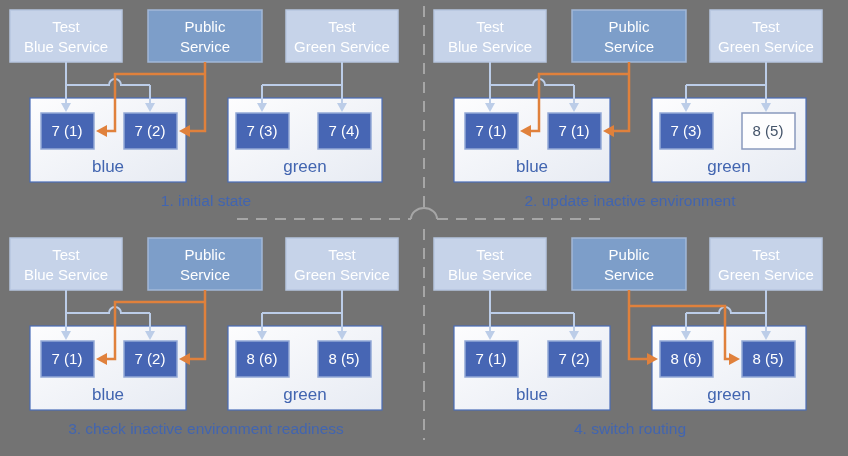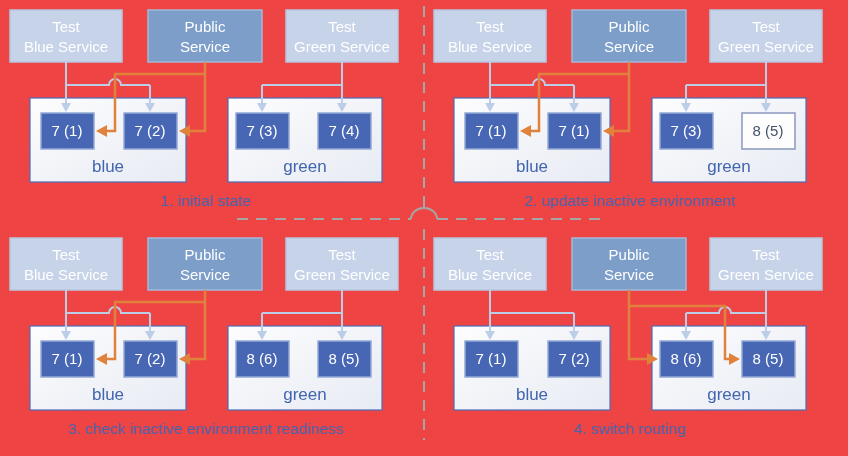--- a/index.html
+++ b/index.html
@@ -1,19 +1,19 @@
 <!DOCTYPE html>
 <html style="--test_service_fill: #c6d3e9; --test_service_border: #b7c6e0; --public_service_fill: #7d9ec9; --public_service_border: #a2b8d8; --version_fill: #4766b4; --version_border: #93a9d6; --version_outline_border: #8999bd; --env_border: #4a6db8; --light_arrow: #bccde8; --orange_arrow: #e0813c; --blue_text: #4265b0; --navy_text: #44546a; --divider: #a6a6a6;"><head>
 <meta charset="utf-8">
 <style>
   html,body{margin:0;padding:0;background:#ffffff;}
   .board{
     position:relative;
     width:848px;height:456px;
-    background:#ef4444;
+    background:#737373;
     font-family:"Liberation Sans", sans-serif;
     overflow:hidden;
   }
   .quad{position:absolute;width:424px;height:228px;}
   .q1{left:0;top:0;} .q2{left:424px;top:0;} .q3{left:0;top:228px;} .q4{left:424px;top:228px;}
   .overlay{position:absolute;left:0;top:0;pointer-events:none;}
 
   .svc-test{fill:var(--test_service_fill,#c6d3e9);stroke:var(--test_service_border,#b7c6e0);stroke-width:1.5;}
   .svc-public{fill:var(--public_service_fill,#7d9ec9);stroke:var(--public_service_border,#a2b8d8);stroke-width:1.5;}
   .svc-text{fill:#ffffff;font-size:15px;text-anchor:middle;}

